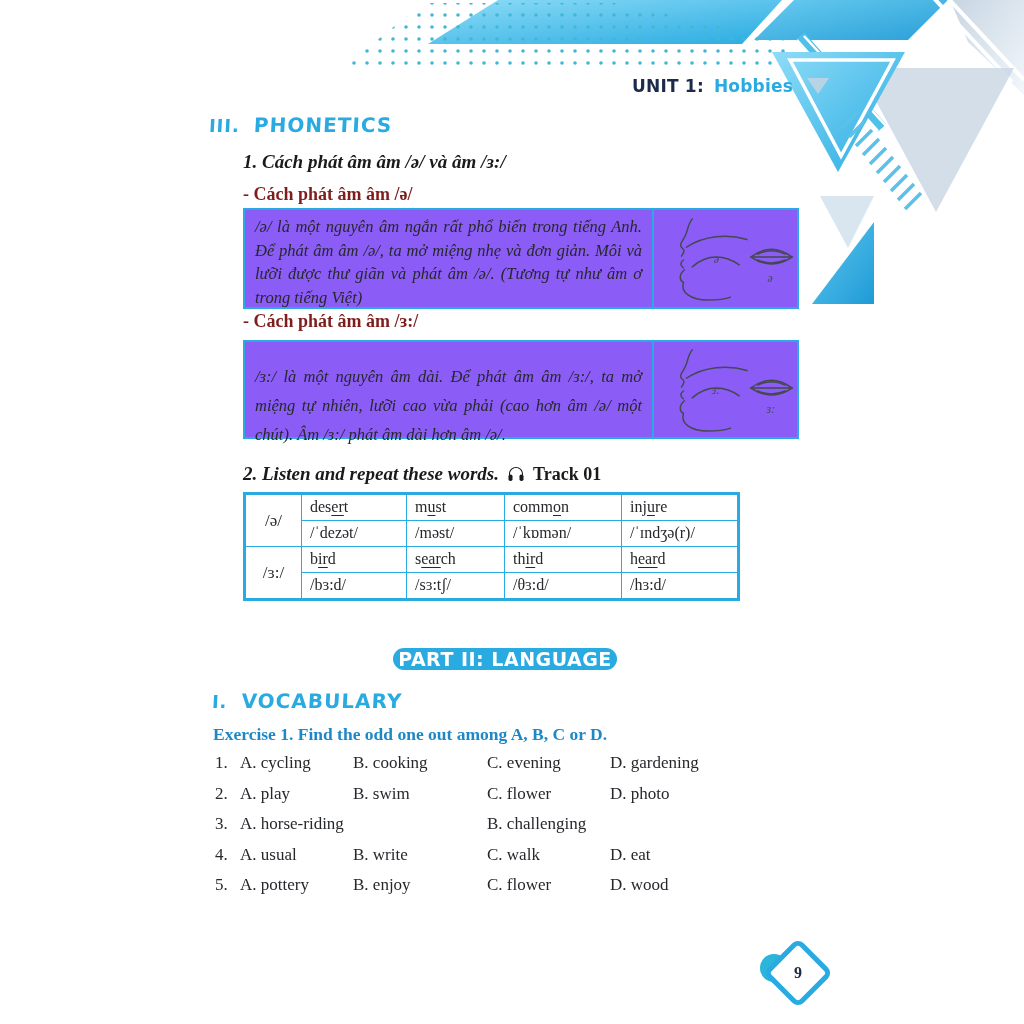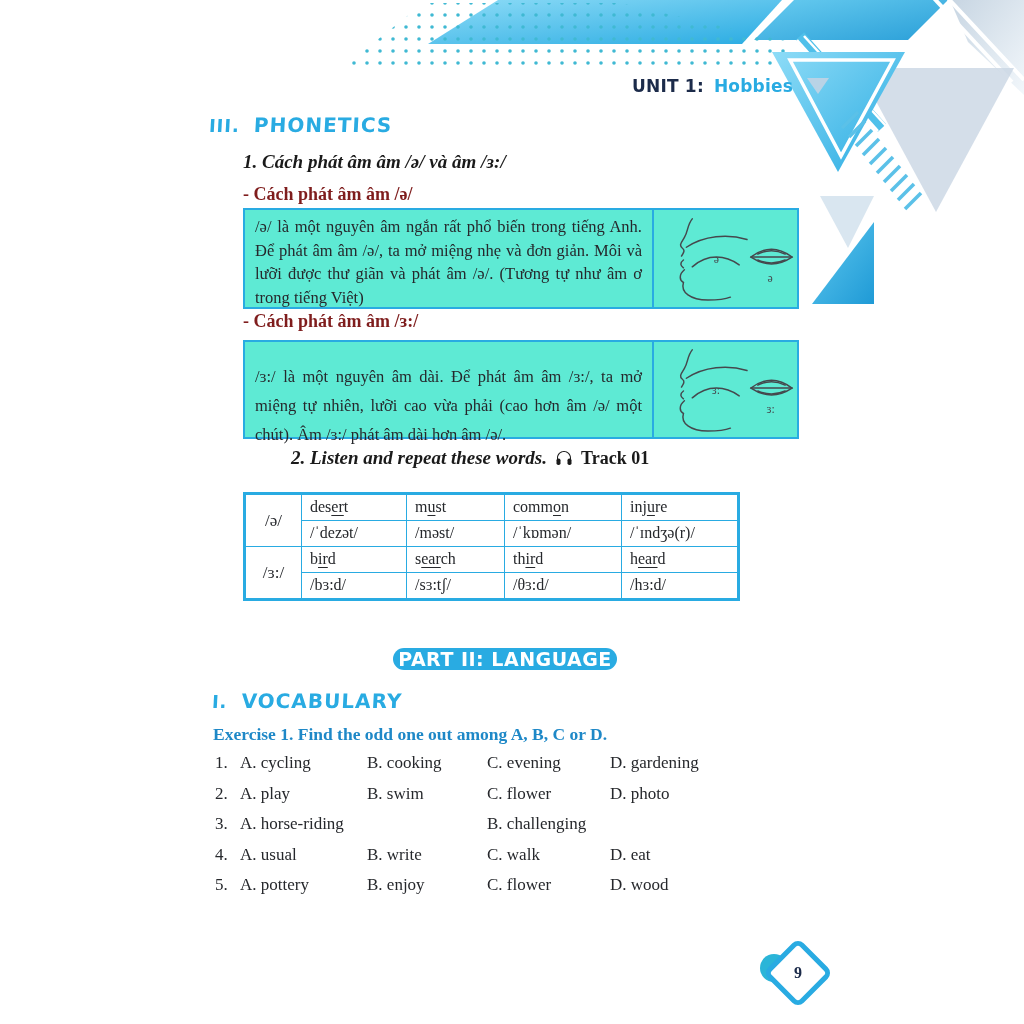--- a/index.html
+++ b/index.html
@@ -23,30 +23,30 @@
   .disp-head .n{margin-right:14px;font-size:18px;}
 
   .serif-bold-italic{font-weight:bold;font-style:italic;font-size:19px;color:#1a1a1a;}
   .serif-bold{font-weight:bold;font-size:18px;color:#7f1d1d;}
 
   .h-sub1{position:absolute;top:151px;left:243px;}
   .h-sound1{position:absolute;top:184px;left:243px;}
   .h-sound2{position:absolute;top:311px;left:243px;}
 
   
-  .pbox{position:absolute;left:243px;width:552px;border:2px solid #29ABE2;display:flex;background:#5eead4;}
+  .pbox{position:absolute;left:243px;width:552px;border:2px solid #29ABE2;display:flex;background:#8b5cf6;font-style:italic;}
   .pbox1{top:208px;height:97px;}
   .pbox2{top:340px;height:95px;}
   .pbox .txt{flex:1;padding:5px 10px 4px 10px;font-size:16.5px;text-align:justify;color:#26282c;}
   .pbox1 .txt{line-height:23.5px;}
   .pbox2 .txt{line-height:29px;padding-top:20px;}
   .pbox .diagram{width:143px;border-left:2px solid #29ABE2;display:flex;align-items:center;justify-content:center;}
 
   
-  .listen{position:absolute;top:447px;left:243px;display:flex;align-items:center;gap:8px;margin-left:48px;}
+  .listen{position:absolute;top:463px;left:243px;display:flex;align-items:center;gap:8px;}
   .listen .track{font-weight:bold;font-style:normal;font-size:18px;color:#1a1a1a;}
 
   
   .ptable{position:absolute;top:492px;left:243px;border-collapse:collapse;table-layout:fixed;}
   .ptable td{border:1.5px solid #29ABE2;font-size:16px;padding:1px 8px 2px 8px;height:22px;color:#26282c;}
   .ptable{border:3px solid #29ABE2;}
   .ptable .sym{text-align:center;font-size:17px;padding:0;}
   .ptable .u{text-decoration:underline;text-underline-offset:3px;}
 
   
@@ -54,21 +54,21 @@
         display:flex;align-items:center;justify-content:center;color:#fff;
         font-family:"DejaVu Sans",sans-serif;font-weight:800;font-size:19px;letter-spacing:.5px;}
 
   
   .ex-title{position:absolute;top:724px;left:213px;font-weight:bold;font-size:17.5px;color:#1E88C7;}
   .vrows{position:absolute;top:753px;left:213px;width:600px;font-size:17px;color:#26282c;}
   .vrow{position:relative;height:30.5px;}
   .vrow span{position:absolute;top:0;white-space:nowrap;}
   .vrow .num{left:2px;}
   .vrow .ca{left:27px;}
-  .vrow .cb{left:154px;}
+  .vrow .cb{left:140px;}
   .vrow .cc{left:274px;}
   .vrow .cd{left:397px;}
 
   
   .footer-text{position:absolute;top:957px;left:0;width:752px;text-align:right;
                font-family:"DejaVu Sans",sans-serif;font-size:15px;color:#9AA0A6;letter-spacing:.2px;}
   .badge{position:absolute;top:942px;left:756px;width:70px;height:52px;}
   .badge .circ{position:absolute;left:4px;top:12px;width:28px;height:28px;border-radius:50%;background:#2BB5D8;}
   .badge .diamond{position:absolute;left:17px;top:6px;width:40px;height:40px;background:#fff;
                   border:5px solid #29ABE2;border-radius:8px;transform:rotate(45deg);}

